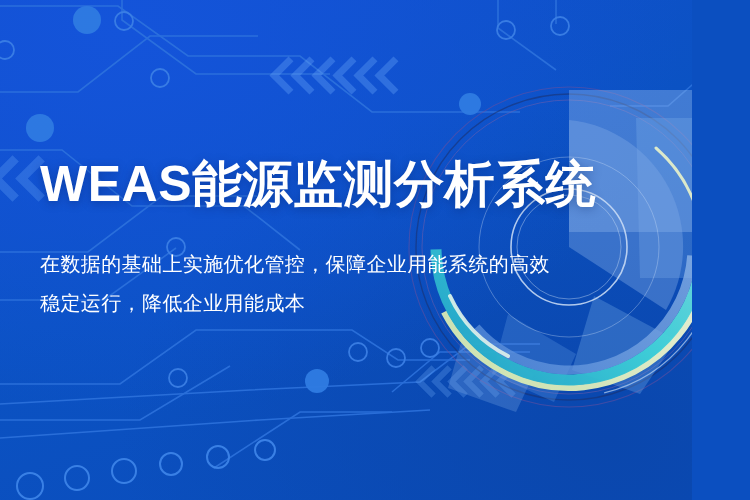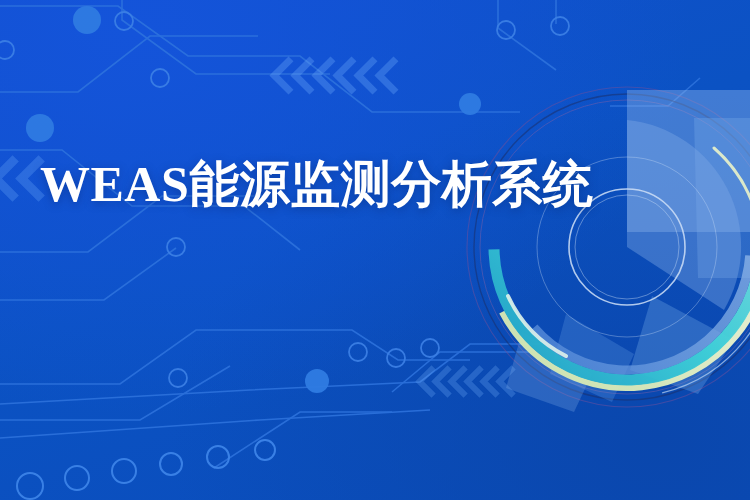--- a/index.html
+++ b/index.html
@@ -2,24 +2,24 @@
 <html><head>
 <meta charset="utf-8">
 <style>
   html, body {
     margin: 0;
     padding: 0;
     background: #0b4fc0;
   }
   #banner {
     position: relative;
-    width: 750px;
+    width: 692px;
     height: 500px;
     overflow: hidden;
-    font-family: Liberation Serif, serif;
+    font-family: Liberation Sans, sans-serif;
     background:
       radial-gradient(ellipse 900px 620px at 18% 6%, #1454da 0%, rgba(20,84,218,0) 62%),
       radial-gradient(ellipse 700px 500px at 88% 88%, #0a47ad 0%, rgba(10,71,173,0) 70%),
       linear-gradient(160deg, #1250cf 0%, #0b52c3 45%, #0a4cba 100%);
   }
   .layer {
     position: absolute;
     inset: 0;
     width: 750px;
     height: 500px;
@@ -215,15 +215,16 @@
     </g>
 
     <g fill="none" stroke-linecap="round" opacity="0.9">
       <path d="M46 214 A127 127 0 0 0 104 274" stroke="#dff2ea" stroke-width="4"></path>
       <path d="M252 66 A139 139 0 0 1 296 140" stroke="#eaf3c9" stroke-width="3"></path>
     </g>
   </svg>
 
   <div id="text-block">
     <h1 id="headline">WEAS能源监测分析系统</h1>
+    <p id="subhead">在数据的基础上实施优化管控，保障企业用能系统的高效稳定运行，降低企业用能成本</p>
   </div>
 
 </div>
 
 </body></html>

